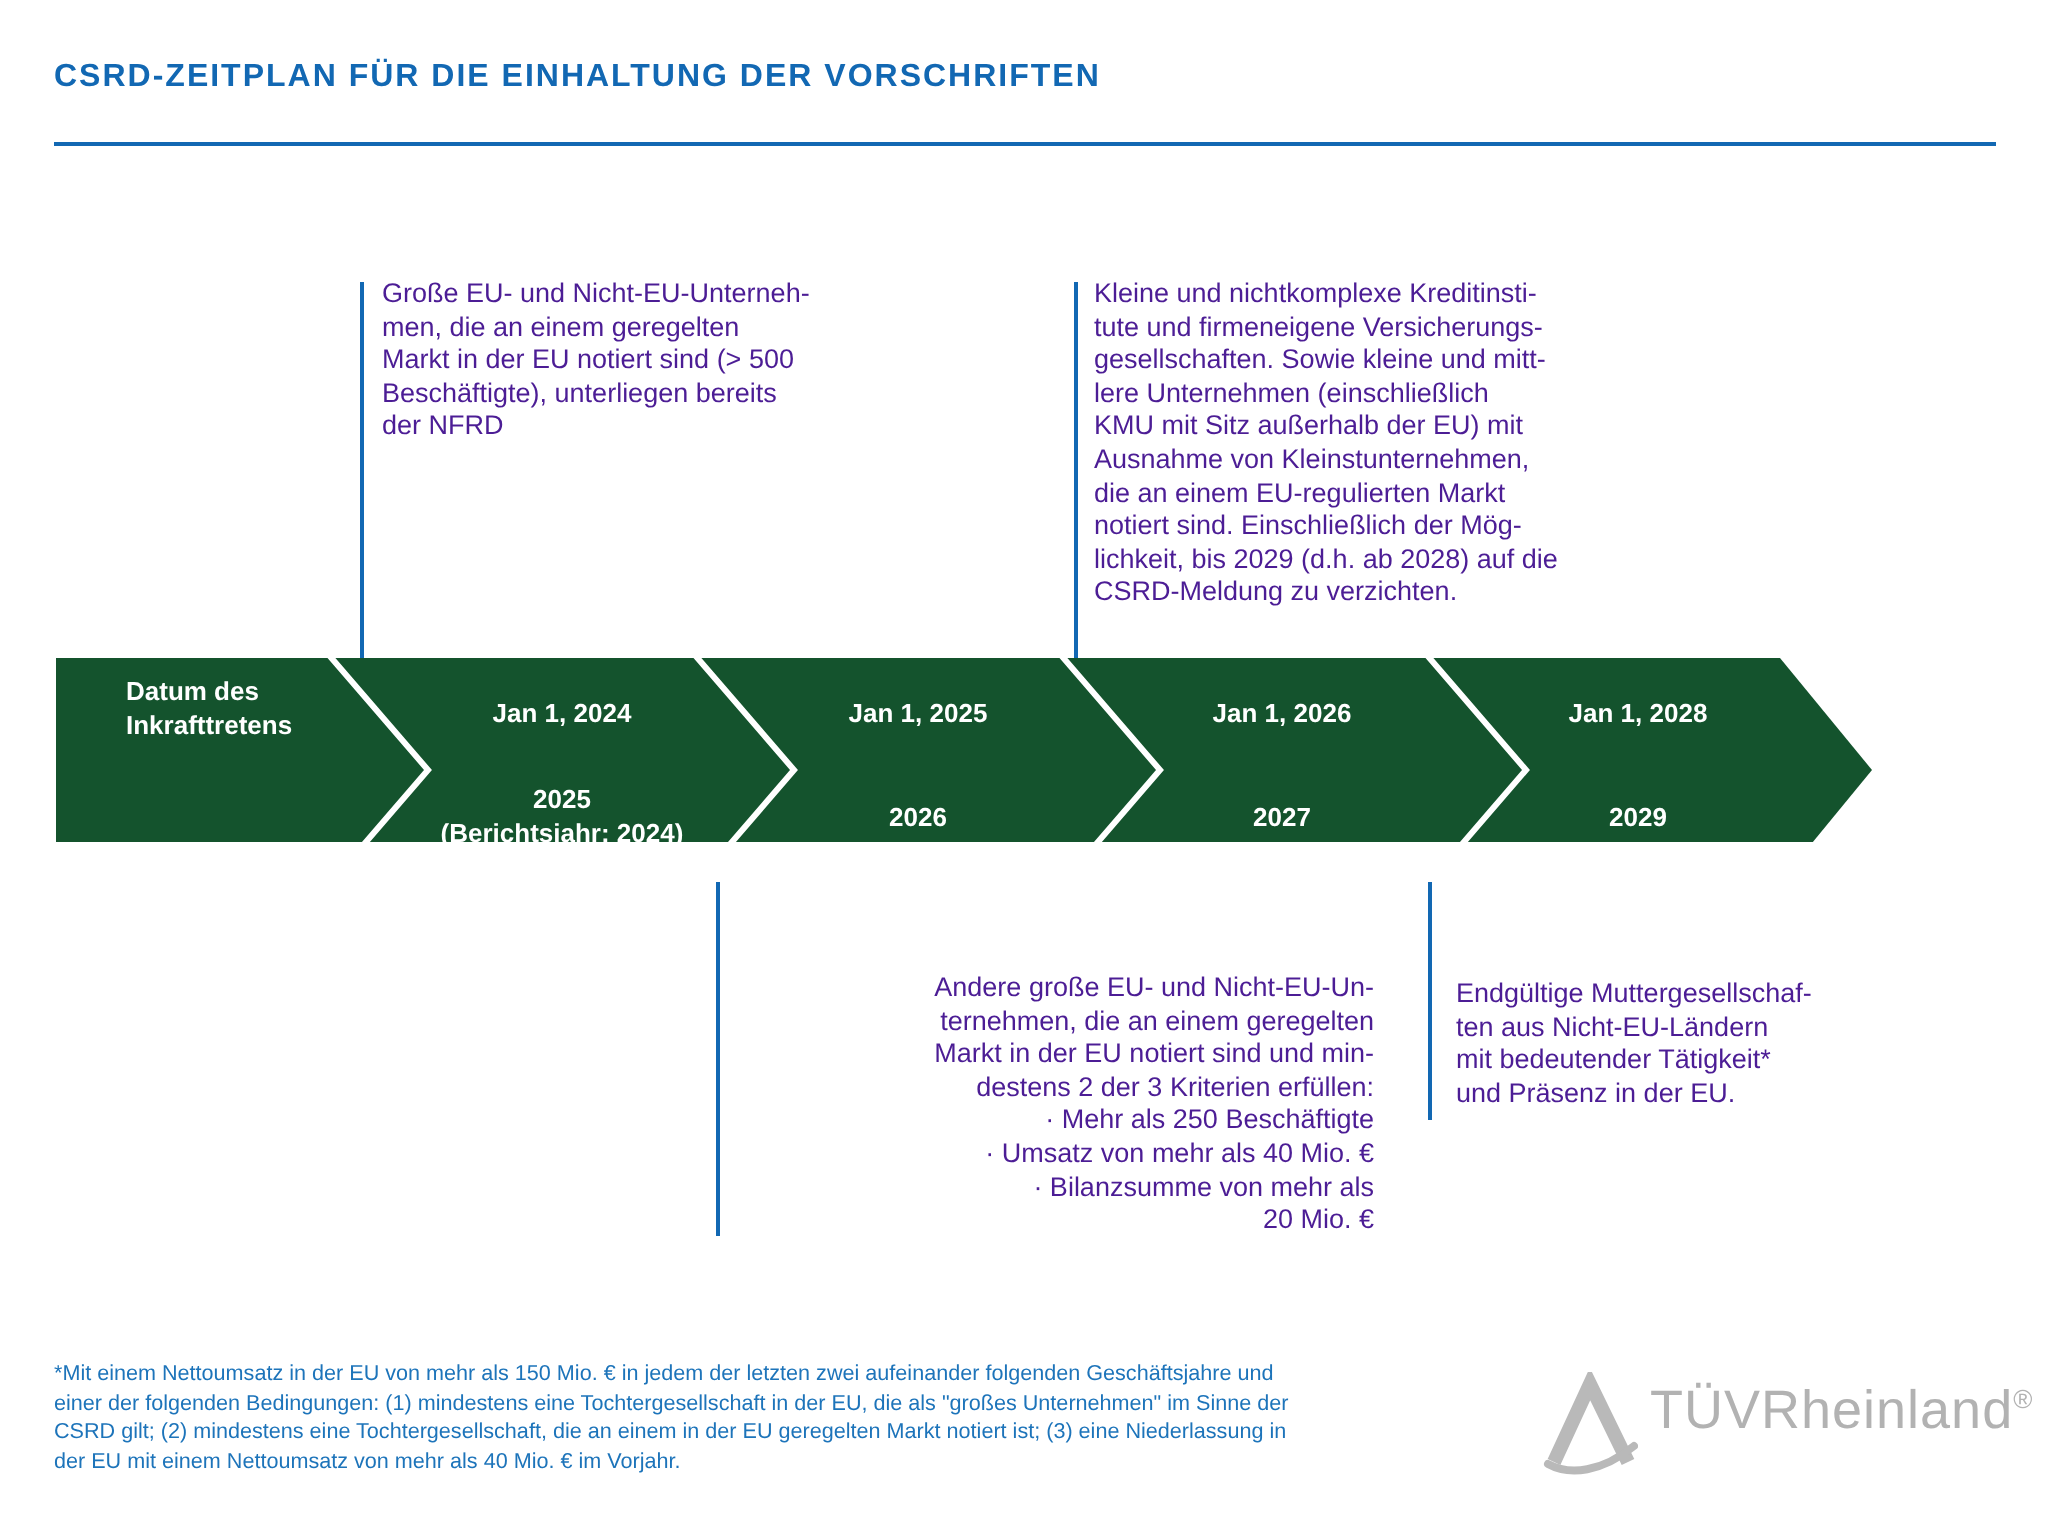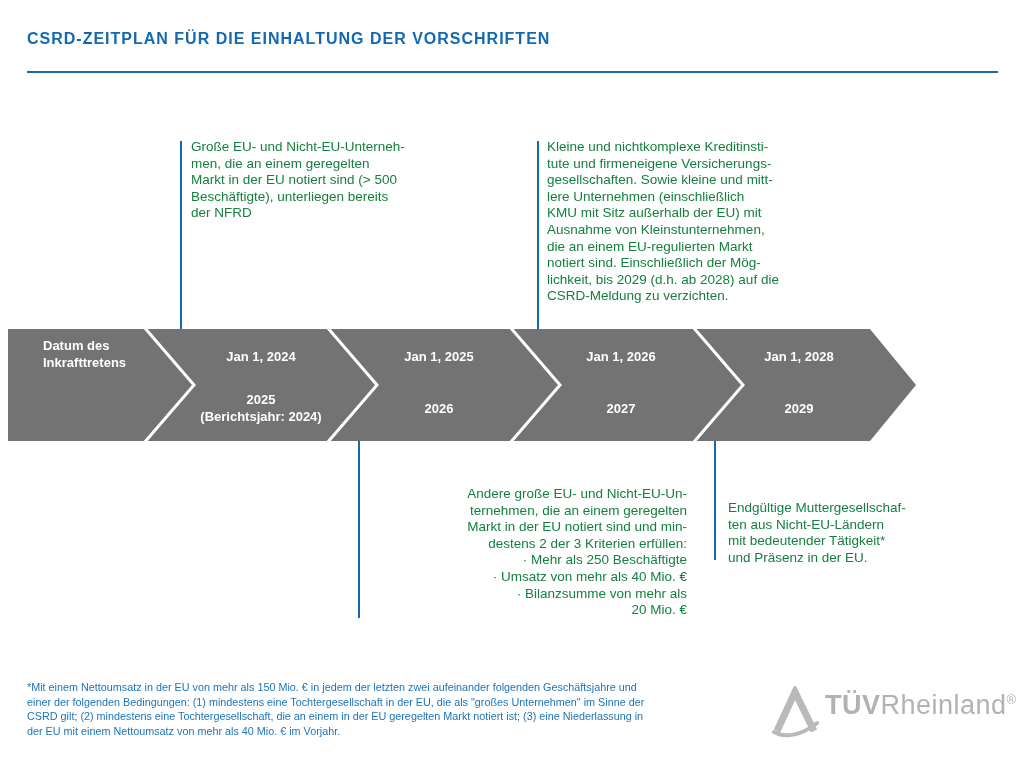--- a/index.html
+++ b/index.html
@@ -8,28 +8,28 @@
     font-family:"Liberation Sans", sans-serif;
   }
   .title{
     position:absolute;left:27px;top:30px;
     font-size:16px;font-weight:bold;letter-spacing:1px;color:#1268b3;
     white-space:nowrap;
   }
   .title-rule{position:absolute;left:27px;top:71px;width:971px;height:2px;background:#1268b3;}
 
   .annotation{
-    position:absolute;color:#15803d;font-size:13.5px;line-height:16.6px;
+    position:absolute;color:#4c1d95;font-size:13.5px;line-height:16.6px;
     white-space:pre-wrap;
   }
   .connector{position:absolute;width:2px;background:#1268b3;}
 
   .band{
-    position:absolute;left:8px;top:329px;width:908px;height:112px;
-    background:#737373;
+    position:absolute;left:28px;top:329px;width:908px;height:92px;
+    background:#14532d;
     -webkit-clip-path:polygon(0 0,862px 0,908px 56px,862px 112px,0 112px);
     clip-path:polygon(0 0,862px 0,908px 56px,862px 112px,0 112px);
   }
   .band svg{position:absolute;left:0;top:0;}
   .band-label{
     position:absolute;color:#ffffff;font-weight:bold;font-size:13px;line-height:16.5px;
     white-space:pre-line;
   }
   .band-label.centered{text-align:center;width:180px;}
 
@@ -37,21 +37,21 @@
     position:absolute;left:27px;top:680px;width:735px;
     color:#1d74ba;font-size:10.8px;line-height:14.6px;white-space:pre-line;
   }
 
   .logo{position:absolute;left:771px;top:686px;display:flex;align-items:flex-start;}
   .logo-mark{width:48px;height:52px;}
   .logo-text{
     margin-left:6px;margin-top:4px;font-size:27px;color:#b2b2b2;white-space:nowrap;
     letter-spacing:0.5px;
   }
-  .logo-text .tuv{font-weight:bold;}
+  .logo-text .tuv{font-weight:normal;}
   .logo-text .rheinland{font-weight:normal;}
   .logo-text .reg{font-size:13px;vertical-align:super;}
 </style>
 </head>
 <body>
 
 <div class="canvas">
 
   <div class="title">CSRD-ZEITPLAN FÜR DIE EINHALTUNG DER VORSCHRIFTEN</div>
   <div class="title-rule"></div>
@@ -104,21 +104,21 @@
   <div class="annotation" style="left:372px;top:486px;width:315px;text-align:right;">Andere große EU- und Nicht-EU-Un-
 ternehmen, die an einem geregelten
 Markt in der EU notiert sind und min-
 destens 2 der 3 Kriterien erfüllen:
 · Mehr als 250 Beschäftigte
 · Umsatz von mehr als 40 Mio. €
 · Bilanzsumme von mehr als
   20 Mio. €</div>
 
   <div class="connector" style="left:714px;top:441px;height:119px;"></div>
-  <div class="annotation" style="left:728px;top:489px;width:275px;margin-top:11px;">Endgültige Muttergesellschaf-
+  <div class="annotation" style="left:728px;top:489px;width:275px;">Endgültige Muttergesellschaf-
 ten aus Nicht-EU-Ländern
 mit bedeutender Tätigkeit*
 und Präsenz in der EU.</div>
 
   <div class="footnote">*Mit einem Nettoumsatz in der EU von mehr als 150 Mio. € in jedem der letzten zwei aufeinander folgenden Geschäftsjahre und
 einer der folgenden Bedingungen: (1) mindestens eine Tochtergesellschaft in der EU, die als "großes Unternehmen" im Sinne der
 CSRD gilt; (2) mindestens eine Tochtergesellschaft, die an einem in der EU geregelten Markt notiert ist; (3) eine Niederlassung in
 der EU mit einem Nettoumsatz von mehr als 40 Mio. € im Vorjahr.</div>
 
   <div class="logo">

